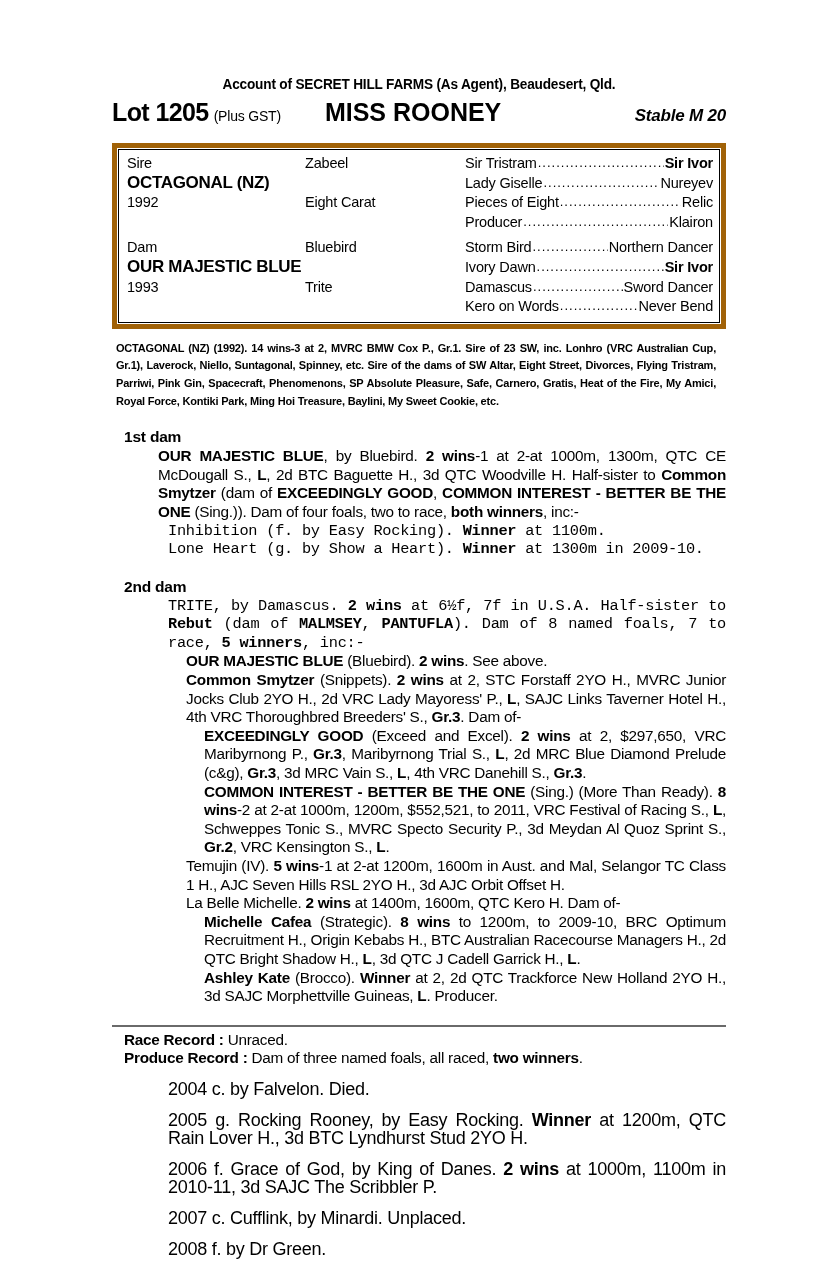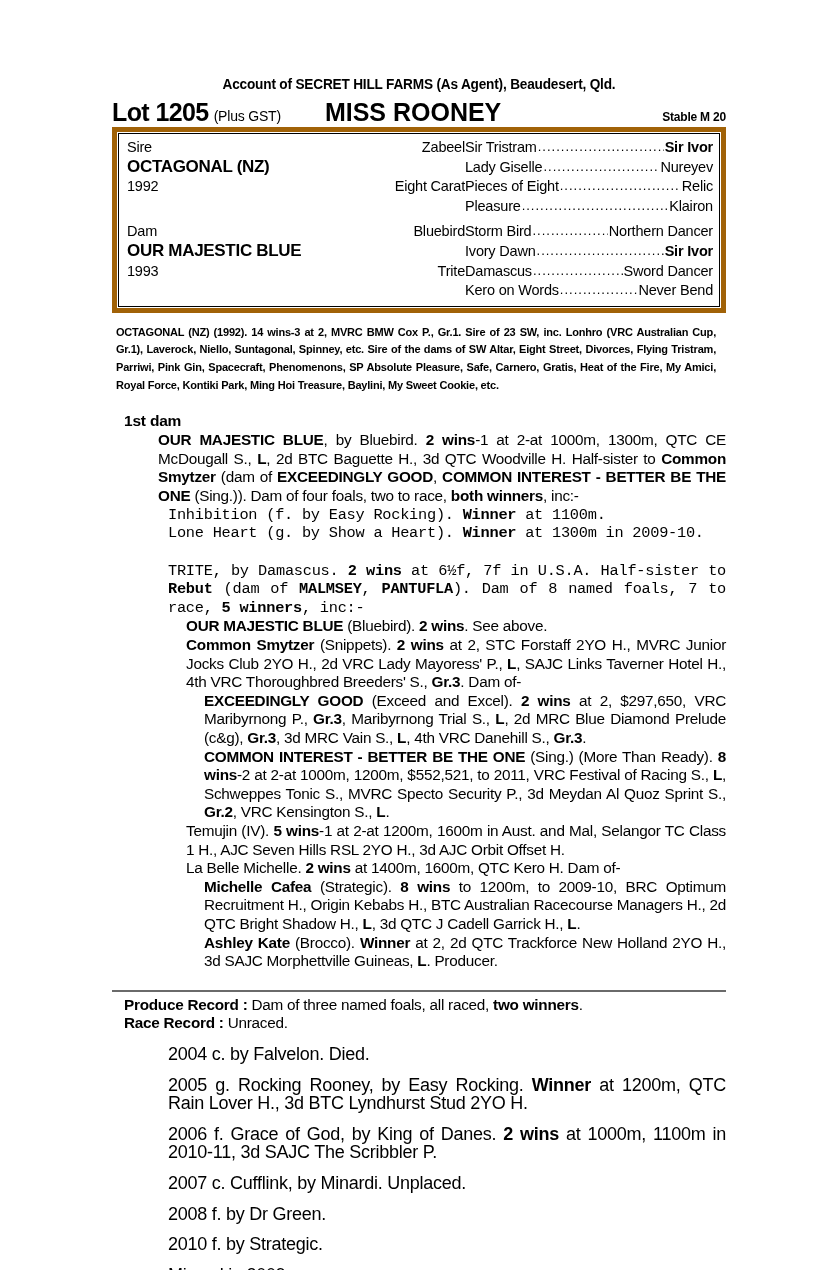--- a/index.html
+++ b/index.html
@@ -36,21 +36,21 @@
     letter-spacing: -0.2px;
     margin: 0 0 6px 0;
     font-stretch: condensed;
     transform: scaleX(0.94);
     transform-origin: center center;
   }
   .lot-row {
     display: flex;
     align-items: baseline;
     justify-content: space-between;
-    margin-bottom: 0;
+    margin-bottom: 16px;
   }
   .lot-left {
     display: flex;
     align-items: baseline;
     white-space: nowrap;
   }
   .lot-no {
     font-size: 25px;
     font-weight: bold;
     letter-spacing: -0.6px;
@@ -60,24 +60,25 @@
     margin-left: 5px;
     letter-spacing: -0.2px;
   }
   .horse-name {
     font-size: 25px;
     font-weight: bold;
     letter-spacing: 0px;
     margin-left: 44px;
   }
   .stable {
-    font-size: 12px;
-    font-weight: bold;
-    white-space: nowrap;
-    letter-spacing: -0.2px;
+    font-size: 17px;
+    font-weight: bold;
+    white-space: nowrap;
+    letter-spacing: -0.2px;
+    font-style: italic;
   }
   .desc-row {
     display: flex;
     align-items: baseline;
     justify-content: space-between;
     font-size: 16px;
     letter-spacing: -0.2px;
     margin-bottom: 9px;
   }
   .desc-colour { white-space: nowrap; }
@@ -130,21 +131,20 @@
   .ped-c1 {
     width: 186px;
     padding-left: 8px;
     box-sizing: border-box;
     overflow: hidden;
   }
   .ped-c2 {
     width: 160px;
     box-sizing: border-box;
     overflow: hidden;
-    text-align: right;
   }
   .ped-c3 {
     flex: 1;
     padding-right: 6px;
     box-sizing: border-box;
     display: flex;
     align-items: baseline;
     overflow: hidden;
   }
   .ped-big {
@@ -282,21 +282,21 @@
             <span class="gp3-name">Pieces of Eight</span>
             <span class="dotfill">....................................................................</span>
             <span class="gp3-name">Relic</span>
           </div>
         </div>
 
         <div class="ped-row">
           <div class="ped-c1"></div>
           <div class="ped-c2"></div>
           <div class="ped-c3">
-            <span class="gp3-name">Pleasure</span>
+            <span class="gp3-name">Producer</span>
             <span class="dotfill">....................................................................</span>
             <span class="gp3-name">Klairon</span>
           </div>
         </div>
 
         <div class="spacer-row"></div>
 
         <div class="ped-row">
           <div class="ped-c1">Dam</div>
           <div class="ped-c2">Bluebird</div>
@@ -344,42 +344,43 @@
 
     <div class="sec-head">1st dam</div>
     <div class="nar lvl0"><b>OUR MAJESTIC BLUE</b>, by Bluebird. <b>2 wins</b>-1 at 2-at 1000m, 1300m, QTC CE McDougall S., <b>L</b>, 2d BTC Baguette H., 3d QTC Woodville H. Half-sister to <b>Common Smytzer</b> (dam of <b>EXCEEDINGLY GOOD</b>, <b>COMMON INTEREST - BETTER BE THE ONE</b> (Sing.)). Dam of four foals, two to race, <b>both winners</b>, inc:-</div>
     <div>
       <div class="nar lvl1 nojust">Inhibition (f. by Easy Rocking). <b>Winner</b> at 1100m.</div>
       <div class="nar lvl1 nojust">Lone Heart (g. by Show a Heart). <b>Winner</b> at 1300m in 2009-10.</div>
     </div>
 
     <div class="gap-md"></div>
 
+    <div class="sec-head">2nd dam</div>
     <div id="second-dam-entries">
         <div class="nar lvl1">TRITE, by Damascus. <b>2 wins</b> at 6½f, 7f in U.S.A. Half-sister to <b>Rebut</b> (dam of <b>MALMSEY</b>, <b>PANTUFLA</b>). Dam of 8 named foals, 7 to race, <b>5 winners</b>, inc:-</div>
         <div class="nar lvl2 nojust"><b>OUR MAJESTIC BLUE</b> (Bluebird). <b>2 wins</b>. See above.</div>
         <div class="nar lvl2"><b>Common Smytzer</b> (Snippets). <b>2 wins</b> at 2, STC Forstaff 2YO H., MVRC Junior Jocks Club 2YO H., 2d VRC Lady Mayoress' P., <b>L</b>, SAJC Links Taverner Hotel H., 4th VRC Thoroughbred Breeders' S., <b>Gr.3</b>. Dam of-</div>
         <div class="nar lvl3"><b>EXCEEDINGLY GOOD</b> (Exceed and Excel). <b>2 wins</b> at 2, $297,650, VRC Maribyrnong P., <b>Gr.3</b>, Maribyrnong Trial S., <b>L</b>, 2d MRC Blue Diamond Prelude (c&amp;g), <b>Gr.3</b>, 3d MRC Vain S., <b>L</b>, 4th VRC Danehill S., <b>Gr.3</b>.</div>
         <div class="nar lvl3"><b>COMMON INTEREST - BETTER BE THE ONE</b> (Sing.) (More Than Ready). <b>8 wins</b>-2 at 2-at 1000m, 1200m, $552,521, to 2011, VRC Festival of Racing S., <b>L</b>, Schweppes Tonic S., MVRC Specto Security P., 3d Meydan Al Quoz Sprint S., <b>Gr.2</b>, VRC Kensington S., <b>L</b>.</div>
         <div class="nar lvl2">Temujin (IV). <b>5 wins</b>-1 at 2-at 1200m, 1600m in Aust. and Mal, Selangor TC Class 1 H., AJC Seven Hills RSL 2YO H., 3d AJC Orbit Offset H.</div>
         <div class="nar lvl2 nojust">La Belle Michelle. <b>2 wins</b> at 1400m, 1600m, QTC Kero H. Dam of-</div>
         <div class="nar lvl3"><b>Michelle Cafea</b> (Strategic). <b>8 wins</b> to 1200m, to 2009-10, BRC Optimum Recruitment H., Origin Kebabs H., BTC Australian Racecourse Managers H., 2d QTC Bright Shadow H., <b>L</b>, 3d QTC J Cadell Garrick H., <b>L</b>.</div>
         <div class="nar lvl3"><b>Ashley Kate</b> (Brocco). <b>Winner</b> at 2, 2d QTC Trackforce New Holland 2YO H., 3d SAJC Morphettville Guineas, <b>L</b>. Producer.</div>
       </div>
 
     <div class="gap-md"></div>
 
     <hr class="rule">
     <div class="rec-line">
+      <span class="rec-label">Race Record :</span>
+      <span>Unraced.</span>
+    </div>
+    <div class="rec-line">
       <span class="rec-label">Produce Record :</span>
       <span>Dam of three named foals, all raced, <b>two winners</b>.</span>
-    </div>
-    <div class="rec-line">
-      <span class="rec-label">Race Record :</span>
-      <span>Unraced.</span>
     </div>
     <div id="produce-items">
         <div class="prod-item nojust">2004 c. by Falvelon. Died.</div>
         <div class="prod-item">2005 g. Rocking Rooney, by Easy Rocking. <b>Winner</b> at 1200m, QTC Rain Lover H., 3d BTC Lyndhurst Stud 2YO H.</div>
         <div class="prod-item">2006 f. Grace of God, by King of Danes. <b>2 wins</b> at 1000m, 1100m in 2010-11, 3d SAJC The Scribbler P.</div>
         <div class="prod-item nojust">2007 c. Cufflink, by Minardi. Unplaced.</div>
         <div class="prod-item nojust">2008 f. by Dr Green.</div>
         <div class="prod-item nojust">2010 f. by Strategic.</div>
         <div class="prod-item nojust">Missed in 2009.</div>
       </div>

